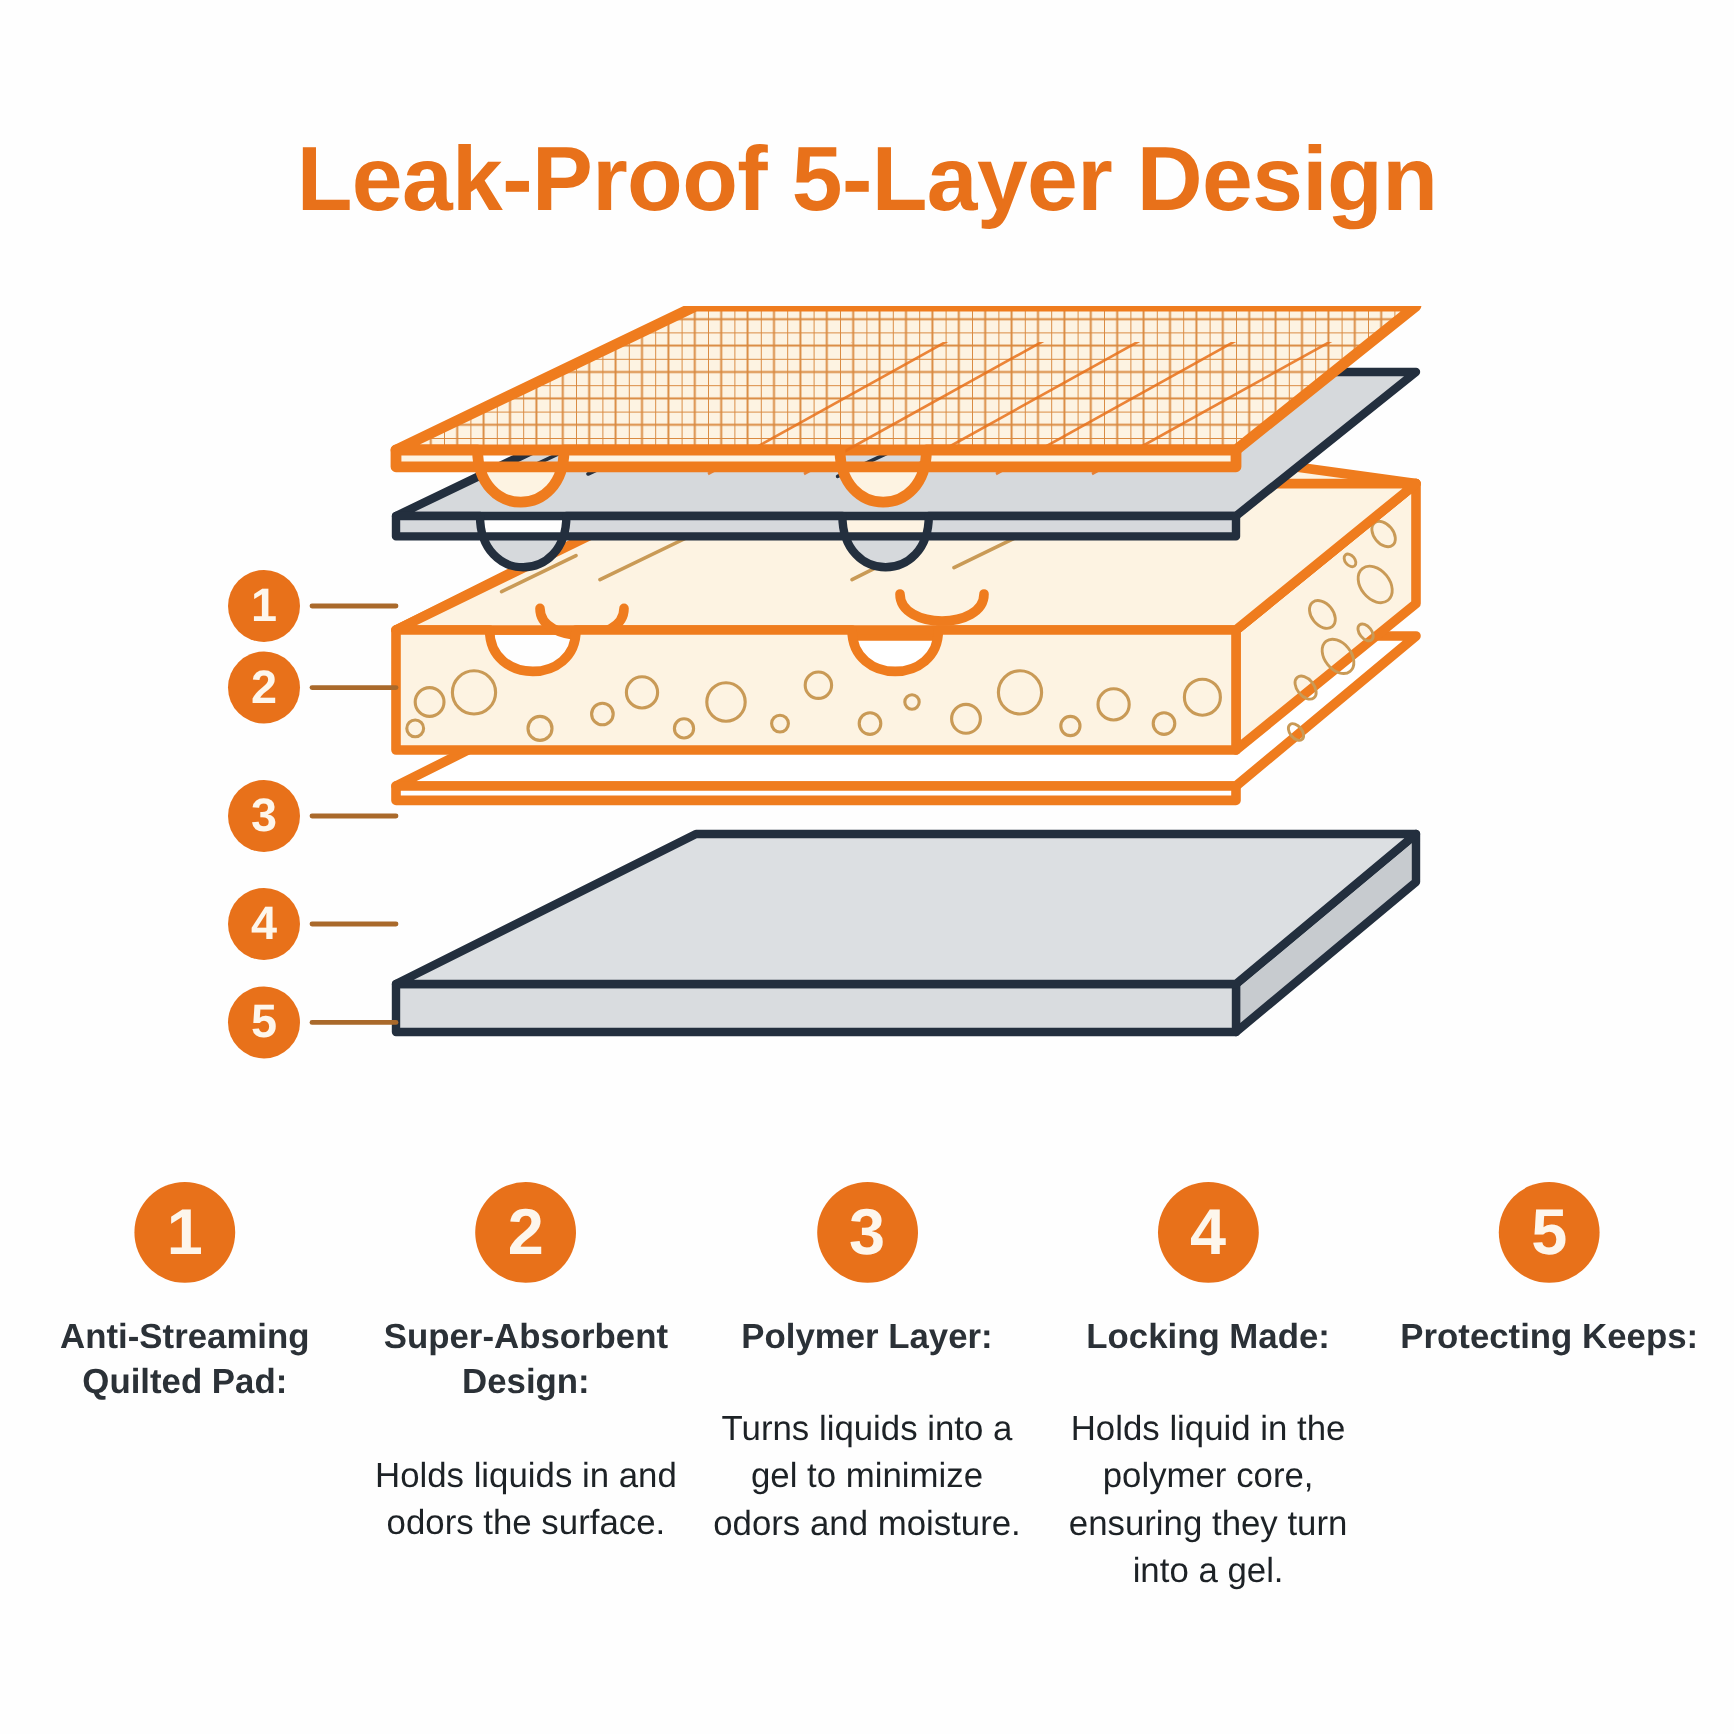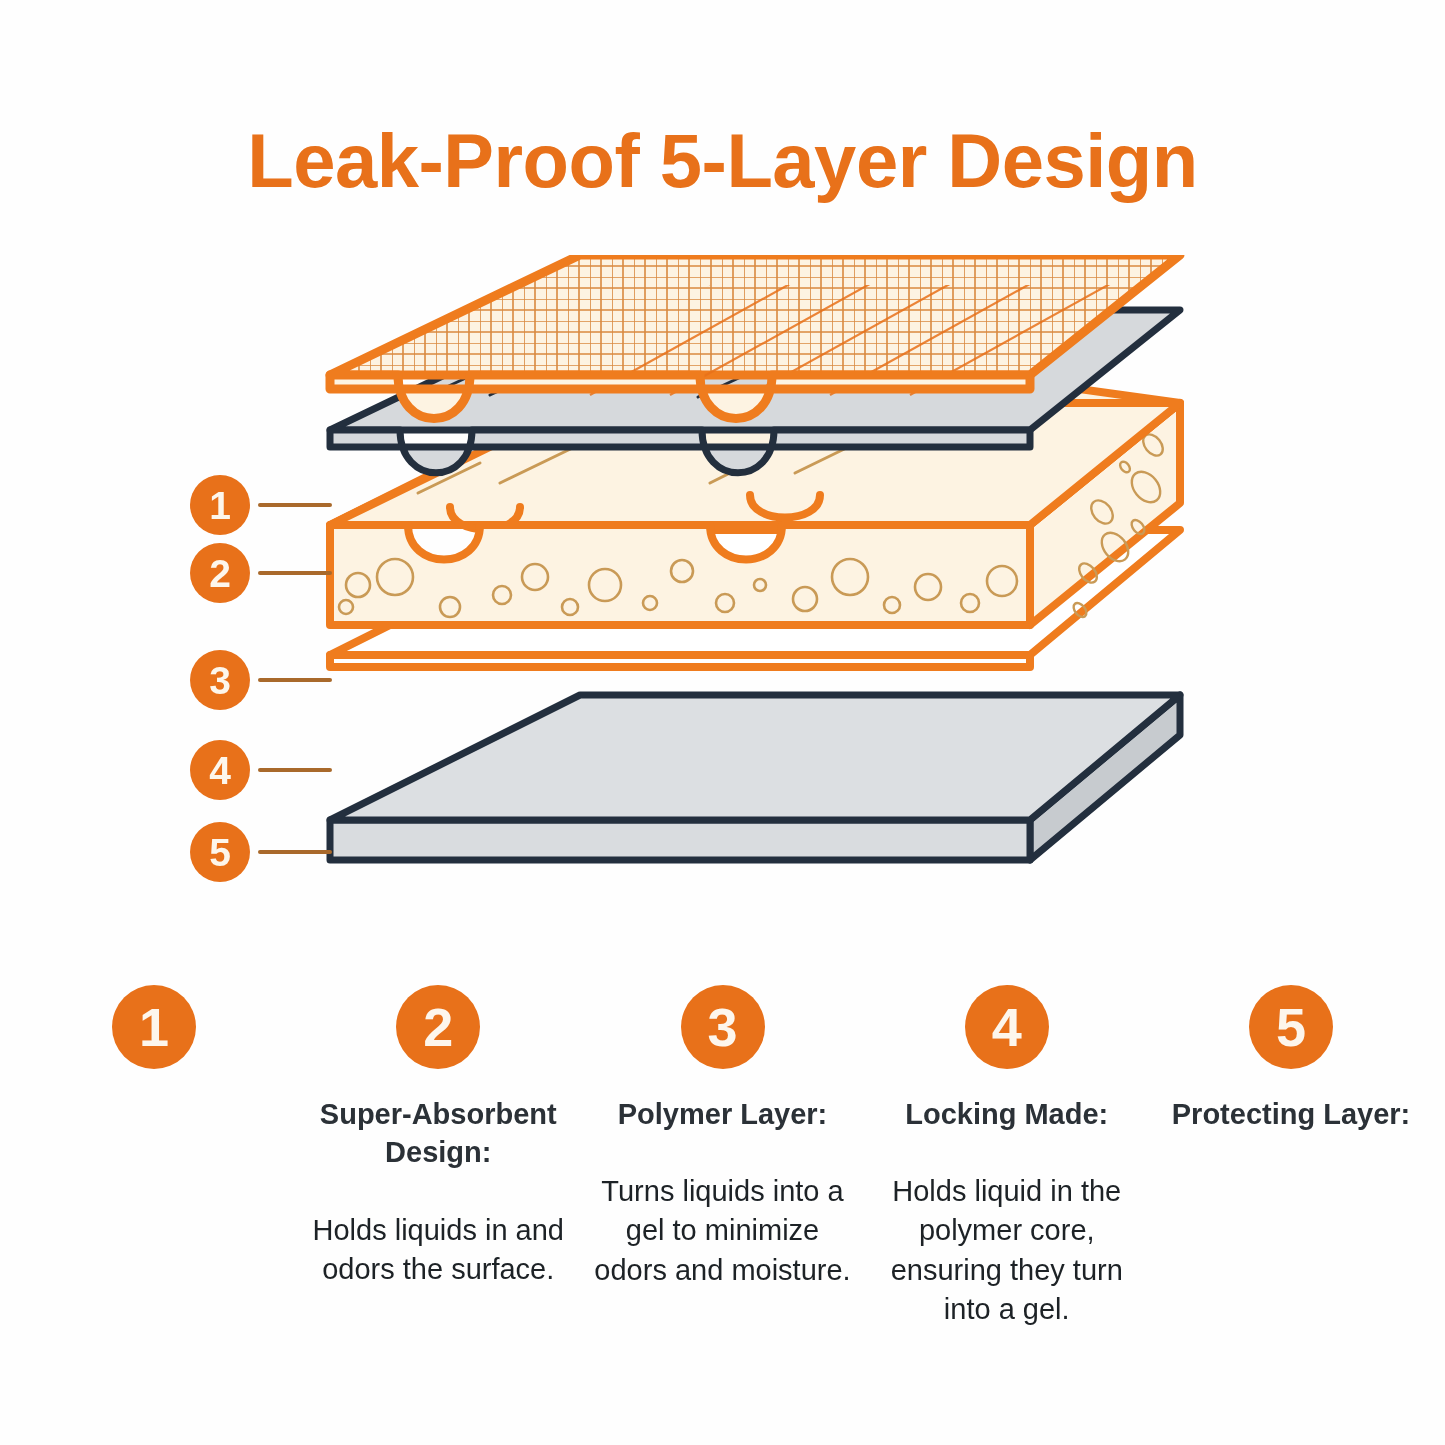--- a/index.html
+++ b/index.html
@@ -12,21 +12,21 @@
     width: 1445px;
     height: 1445px;
     background: #fefefe;
     font-family: "Liberation Sans", sans-serif;
     overflow: hidden;
   }
 
   
   #title {
     position: absolute;
-    top: 121px;
+    top: 110px;
     left: 0;
     width: 1445px;
     text-align: center;
     font-size: 76px;
     font-weight: bold;
     color: #E8711A;
     letter-spacing: -0.5px;
     line-height: 1.05;
     white-space: nowrap;
   }
@@ -275,20 +275,21 @@
           </g>
         </g>
       </g>
     </svg>
   </div>
 
   <div id="legend">
 
     <div class="legend-col">
       <div class="legend-badge">1</div>
+      <div class="legend-head">Anti-Streaming Quilted Pad:</div>
     </div>
 
     <div class="legend-col">
       <div class="legend-badge">2</div>
       <div class="legend-head">Super-Absorbent Design:</div>
       <div class="legend-body">Holds liquids in and odors the surface.</div>
     </div>
 
     <div class="legend-col">
       <div class="legend-badge">3</div>
@@ -297,18 +298,18 @@
     </div>
 
     <div class="legend-col">
       <div class="legend-badge">4</div>
       <div class="legend-head">Locking Made:</div>
       <div class="legend-body">Holds liquid in the polymer core, ensuring they turn into a gel.</div>
     </div>
 
     <div class="legend-col">
       <div class="legend-badge">5</div>
-      <div class="legend-head">Protecting Layer:</div>
+      <div class="legend-head">Protecting Keeps:</div>
     </div>
 
   </div>
 
 </div>
 
 </body></html>

